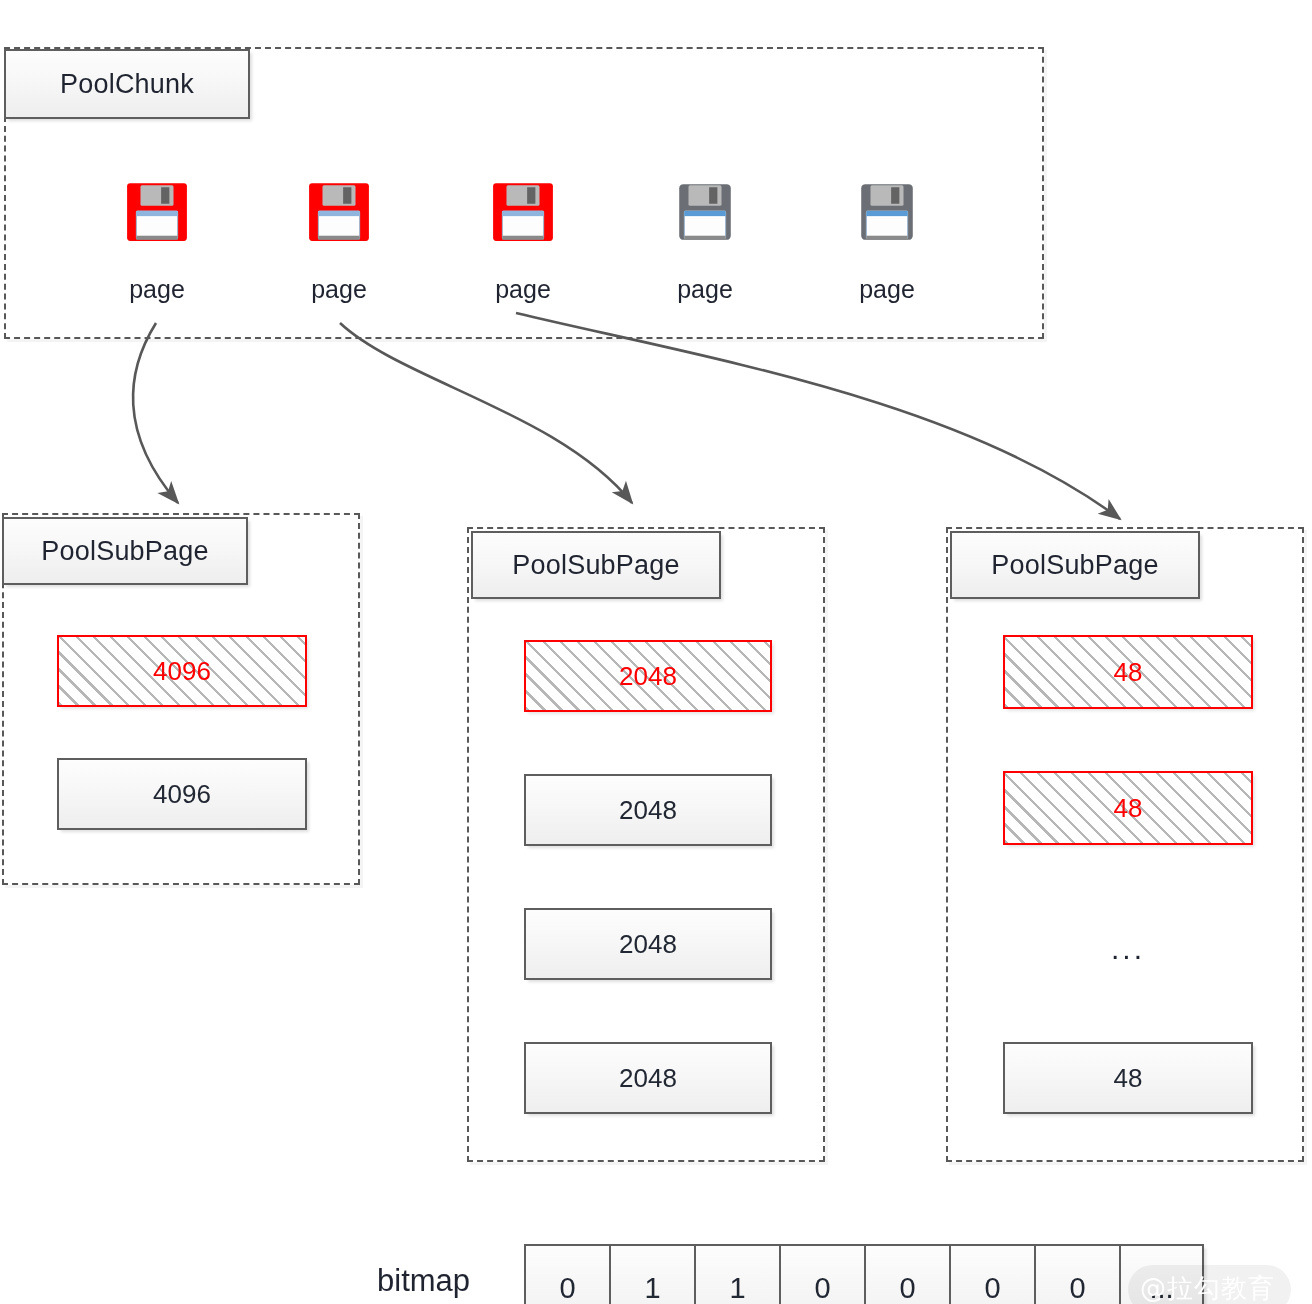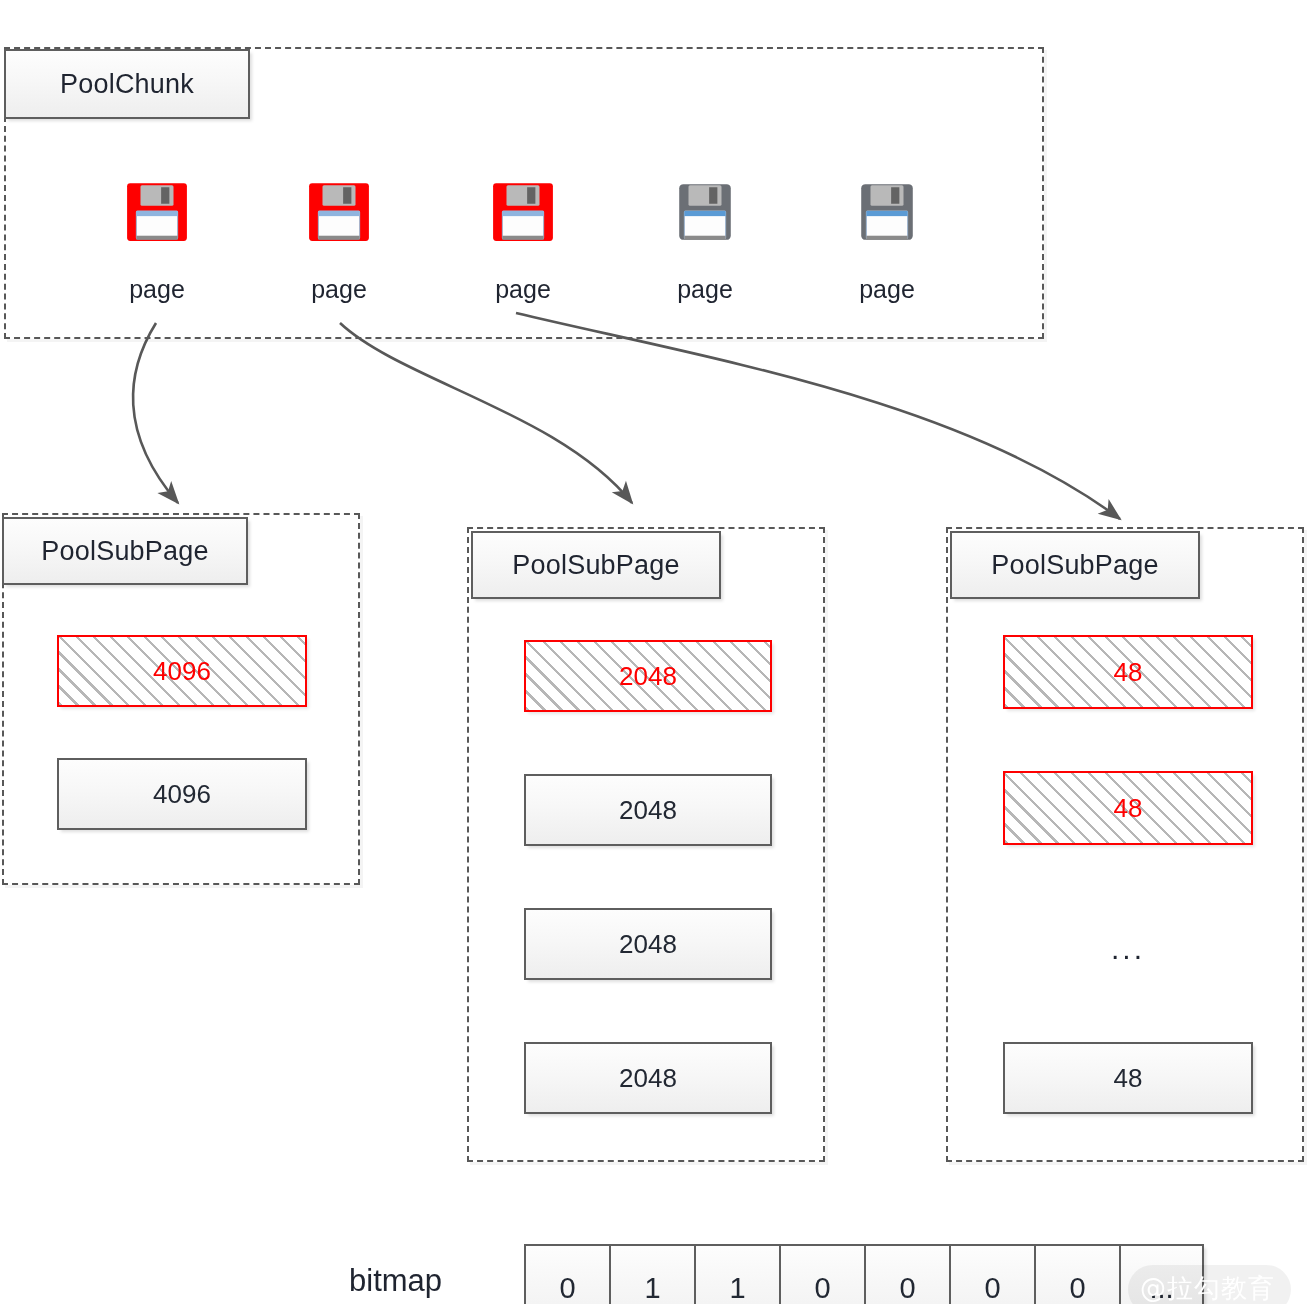--- a/index.html
+++ b/index.html
@@ -68,21 +68,21 @@
 
   
   .ellipsis{
     position:absolute;font-size:30px;color:#1f2430;
     letter-spacing:3px;transform:translateX(-50%);
     line-height:1;
   }
 
   
   #bitmap-label{
-    position:absolute;left:349px;top:1222px;
+    position:absolute;left:377px;top:1222px;
     font-size:31px;color:#1f2430;
   }
   #bitmap-table{
     position:absolute;left:524px;top:1203px;
     display:flex;
     box-shadow:3px 3px 3px -1px rgba(0,0,0,0.13);
   }
   .bit-cell{
     width:85px;height:88px;
     border:2px solid #5e5e5e;

